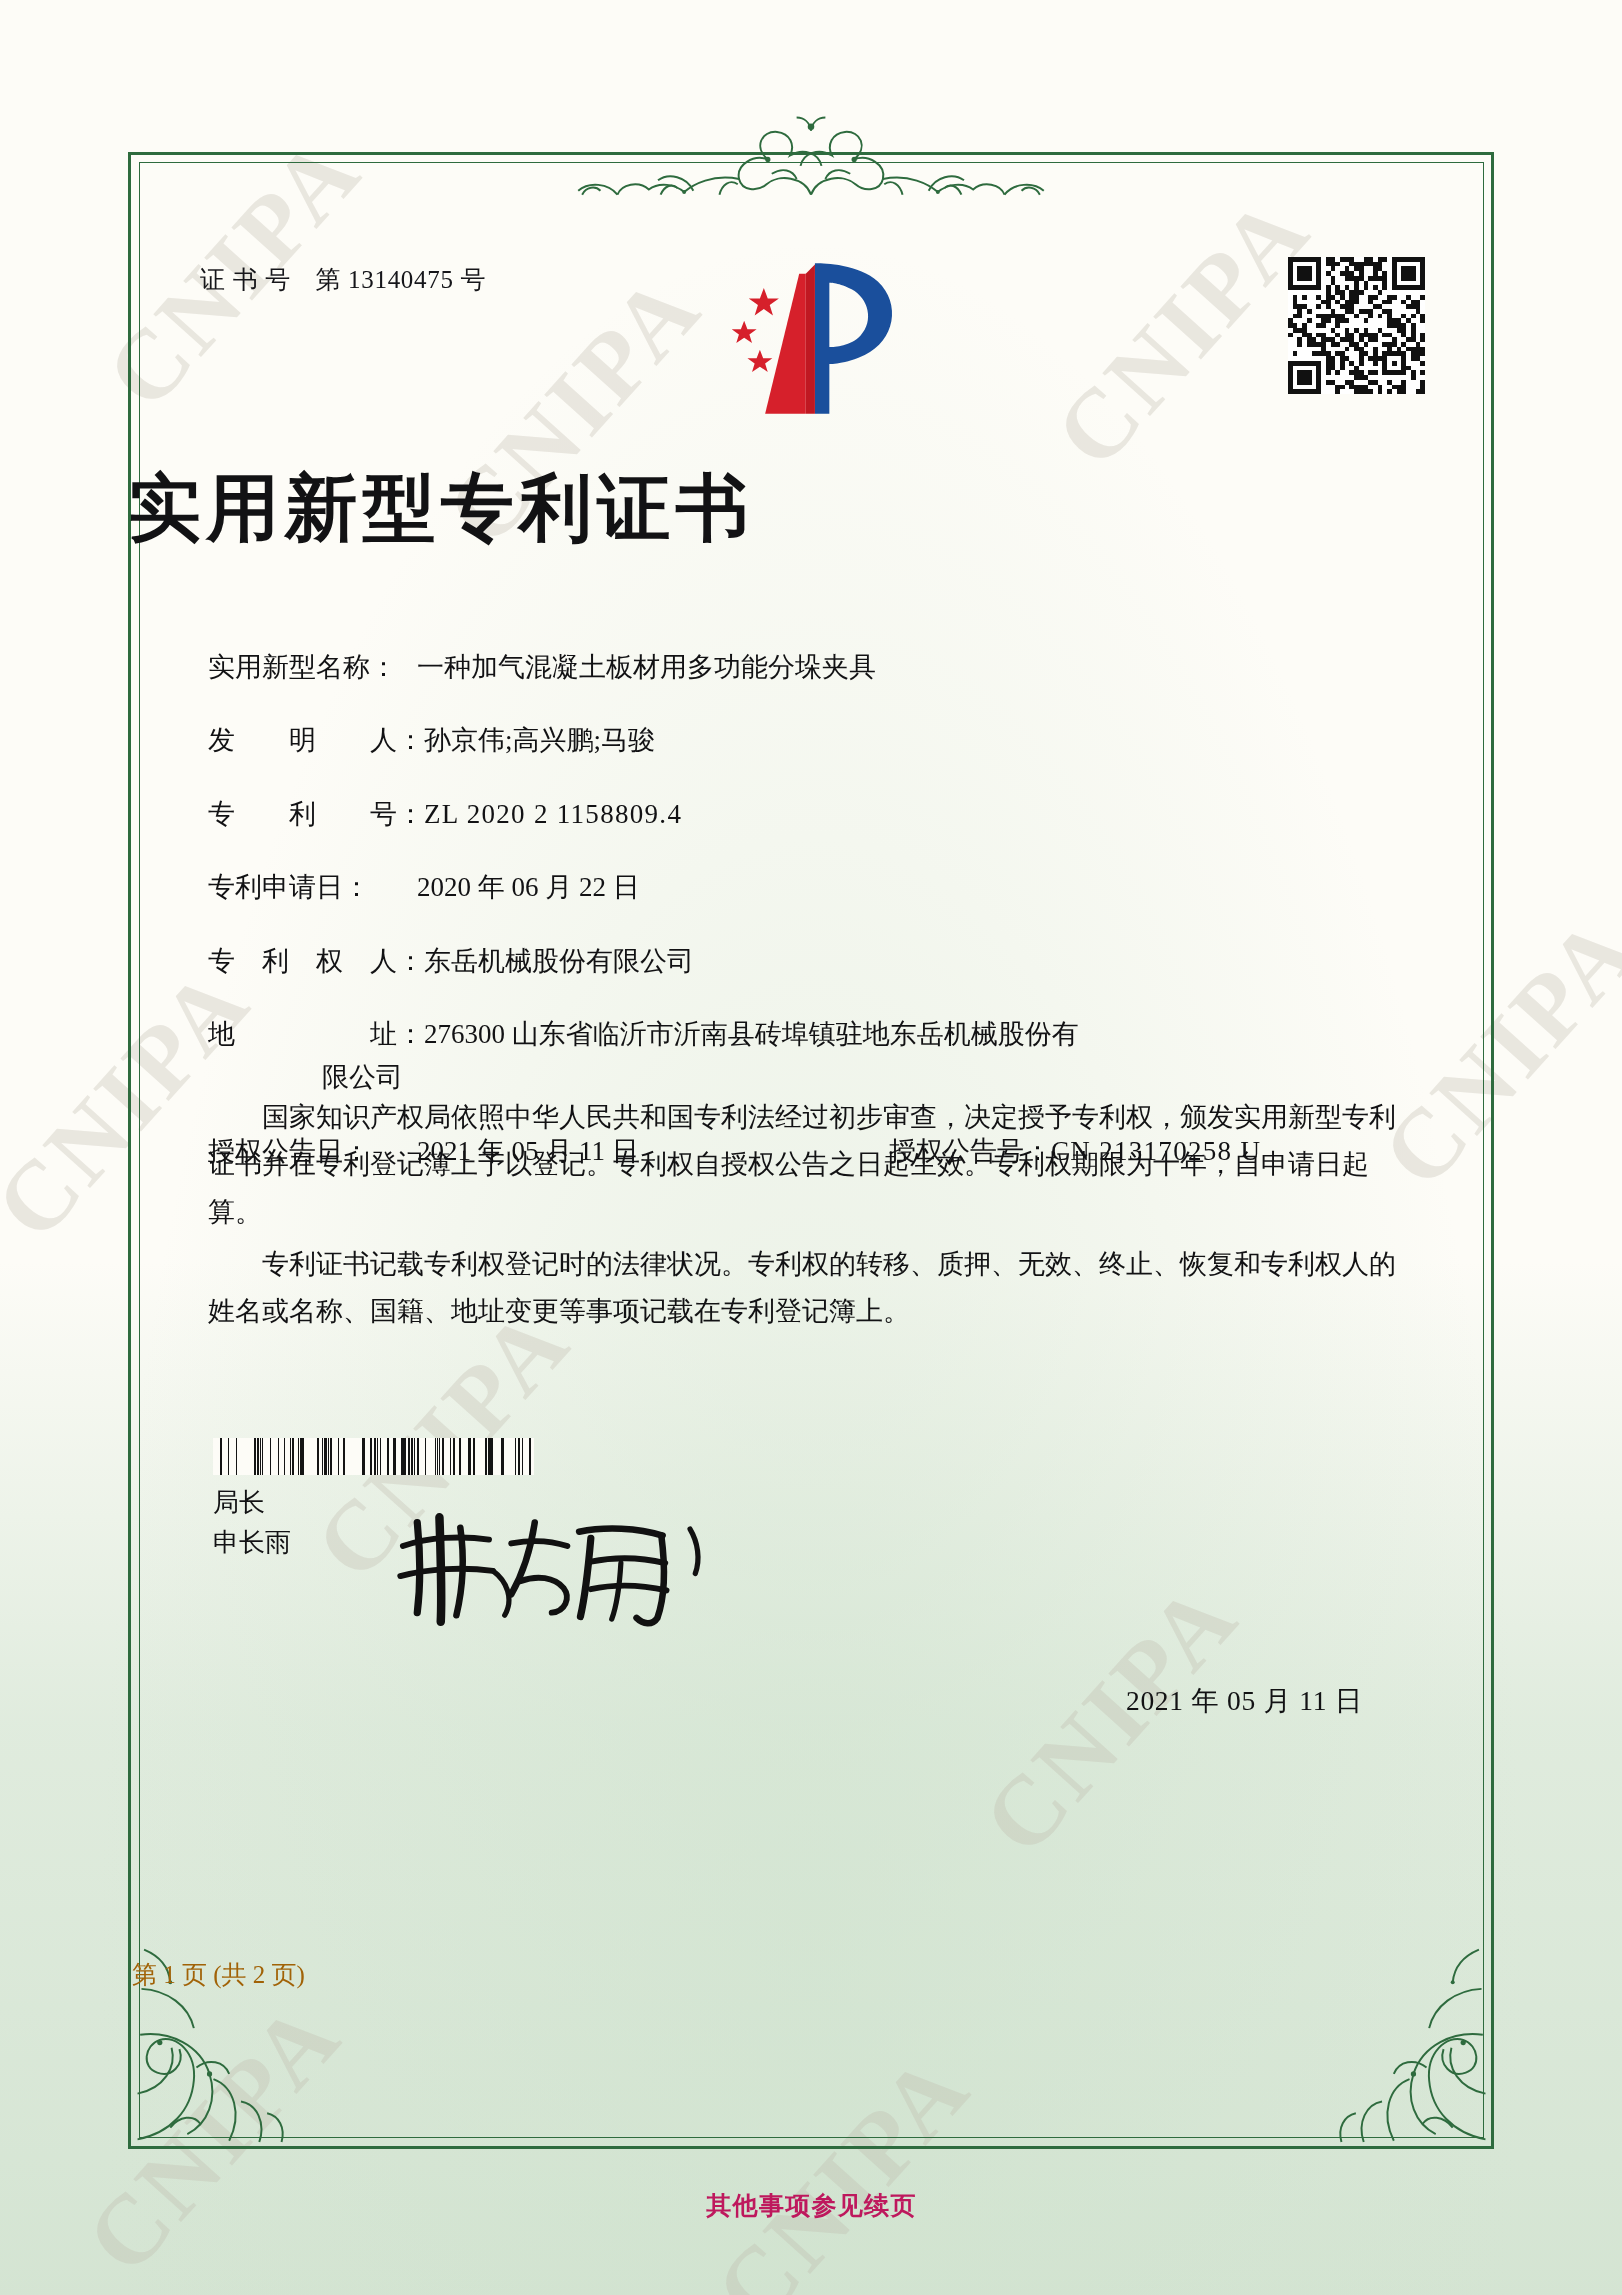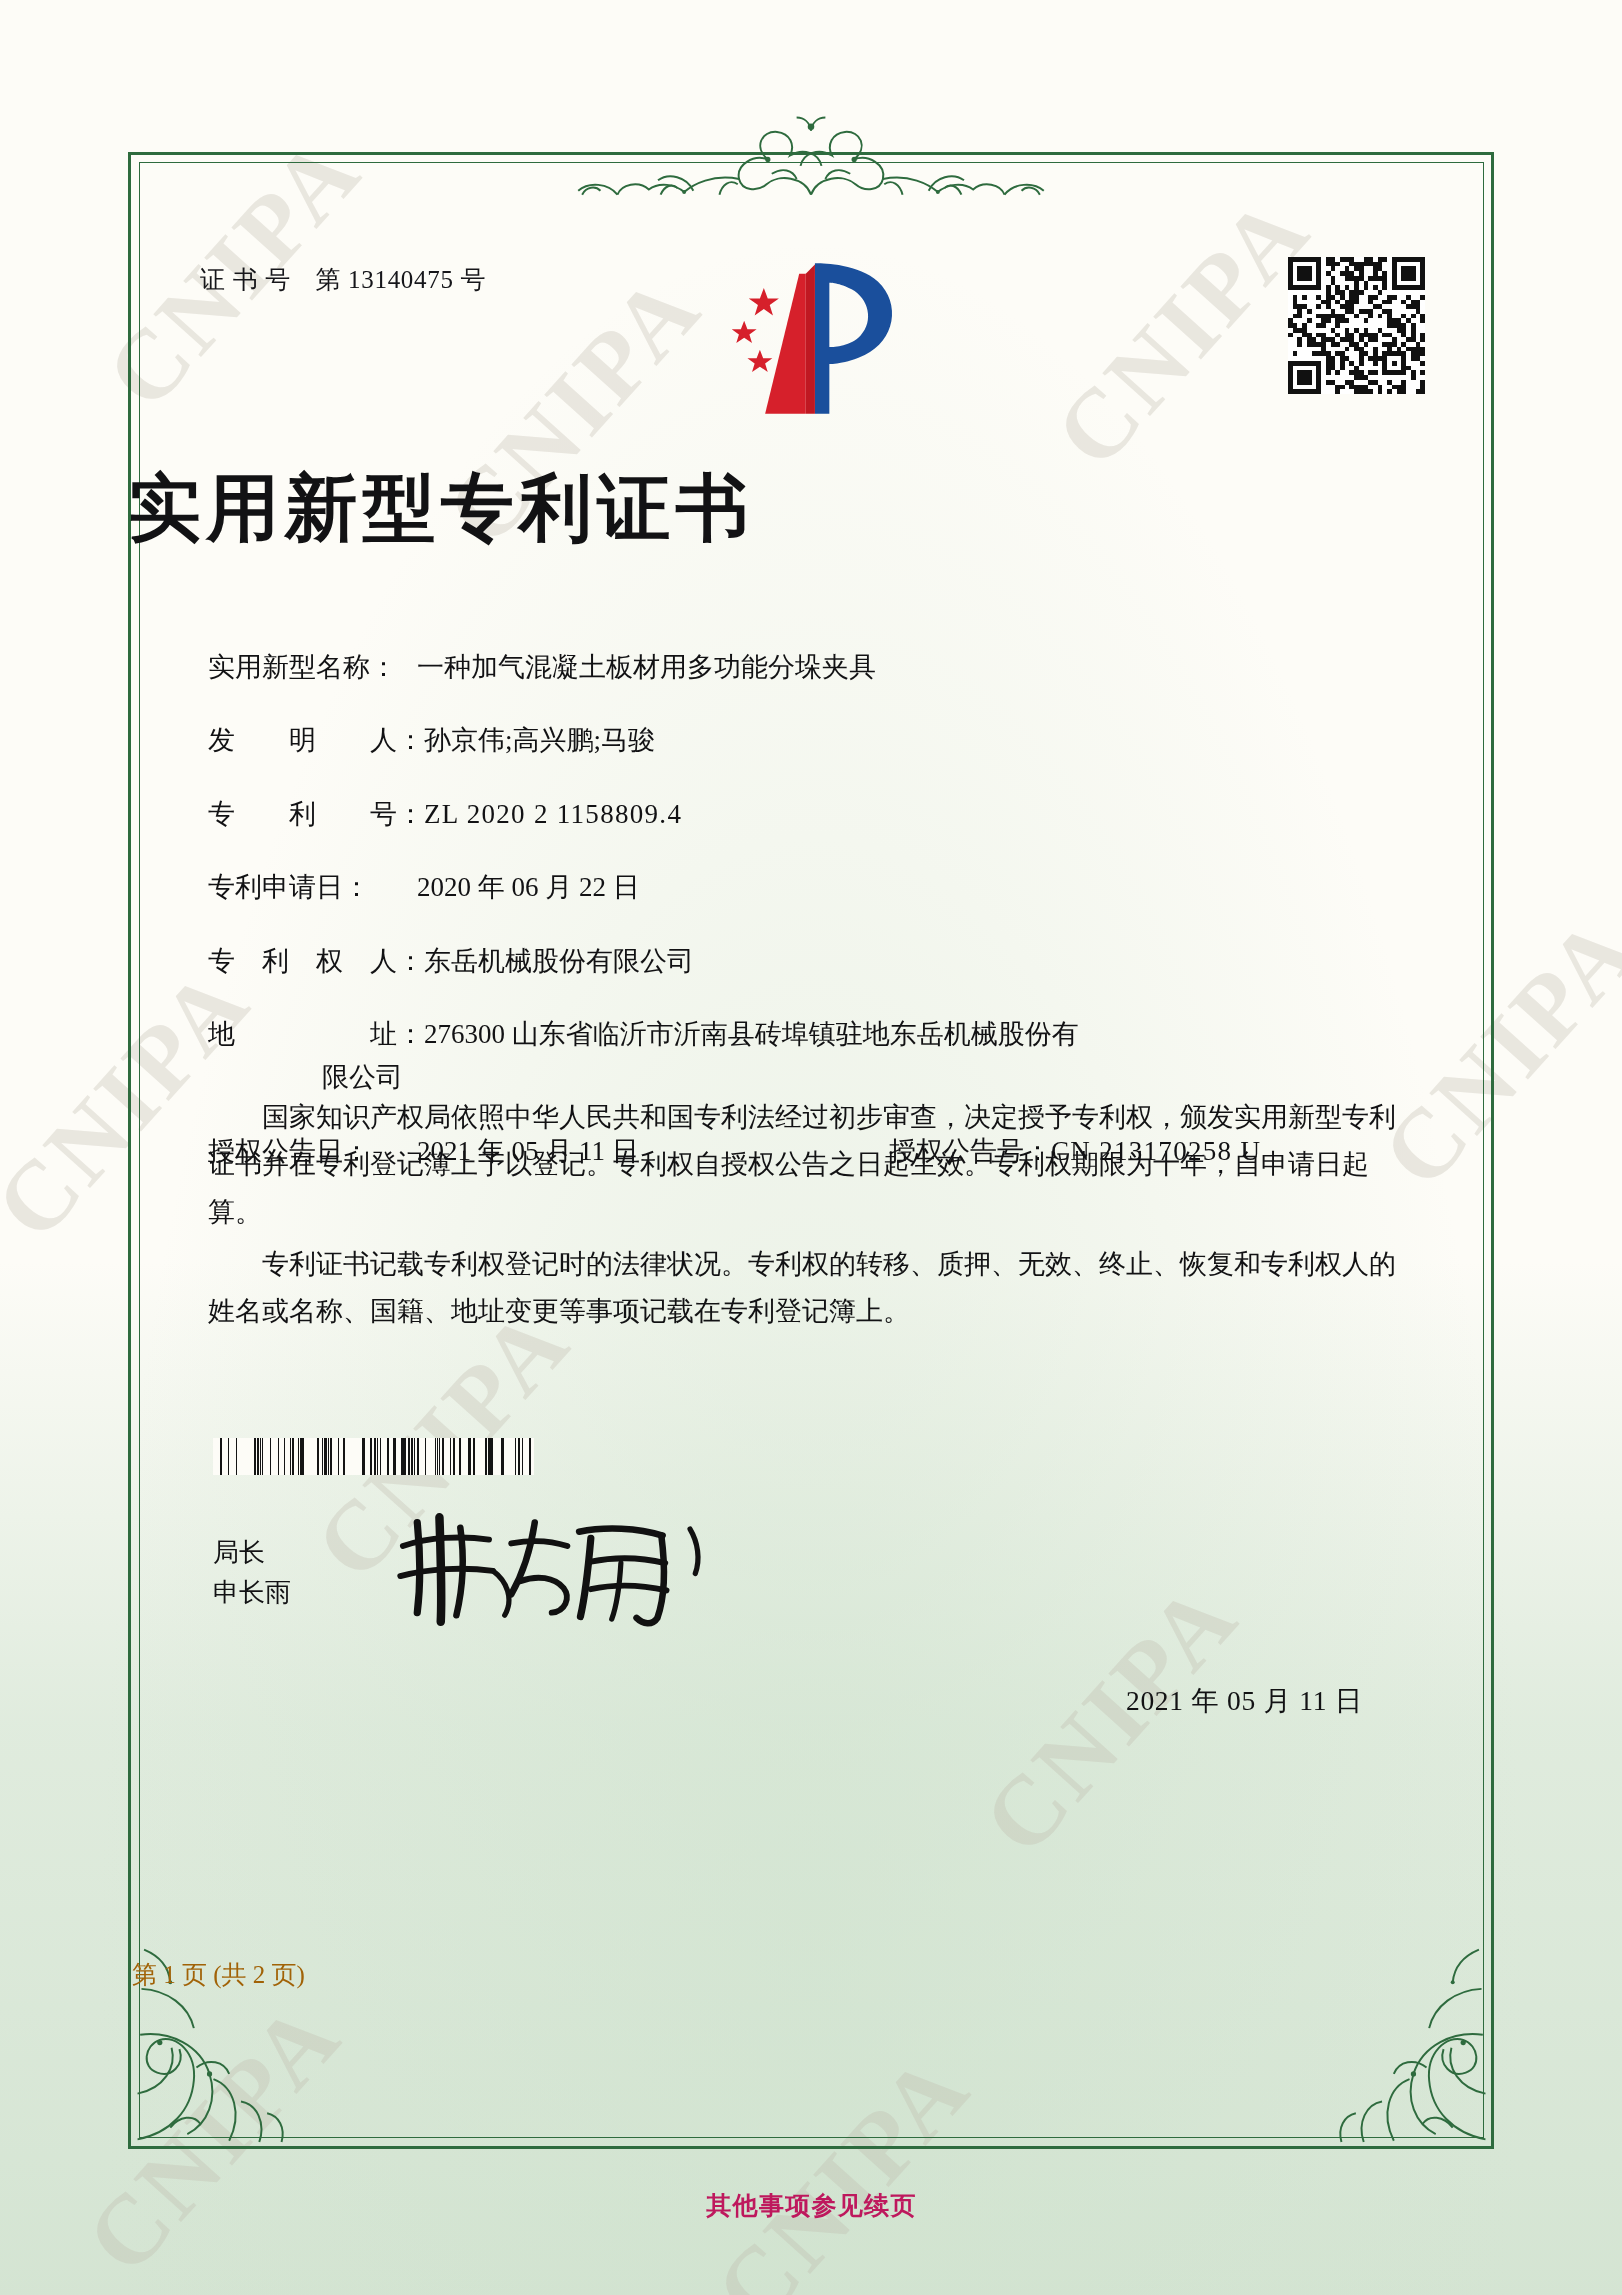--- a/index.html
+++ b/index.html
@@ -169,21 +169,21 @@
 
   
   .barcode {
     position: absolute;
     left: 85px; top: 1286px;
     width: 321px; height: 37px;
   }
 
   .signature-block {
     position: absolute;
-    left: 85px; top: 1381px;
+    left: 85px; top: 1331px;
     font-size: 26px;
     line-height: 1.55;
     color: #121214;
   }
   .sign-img {
     position: absolute;
     left: 255px; top: 1351px;
     width: 340px; height: 124px;
   }
 

